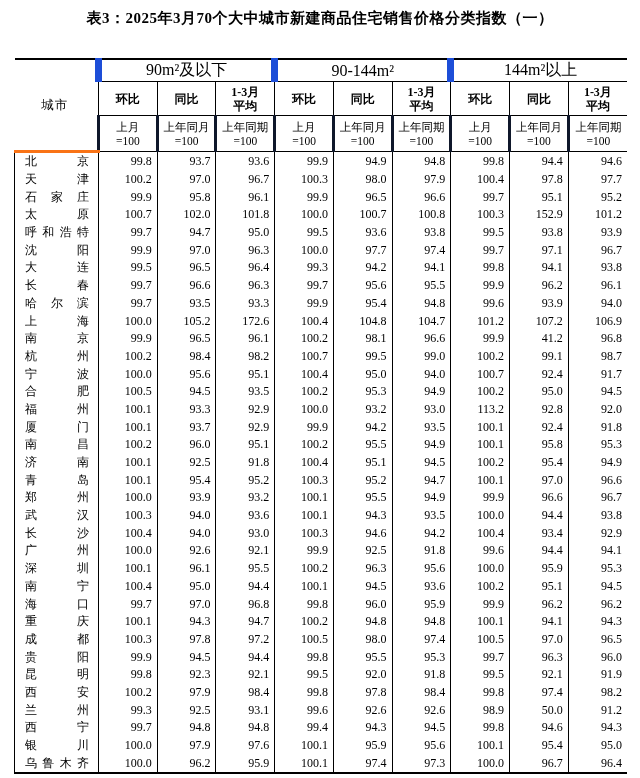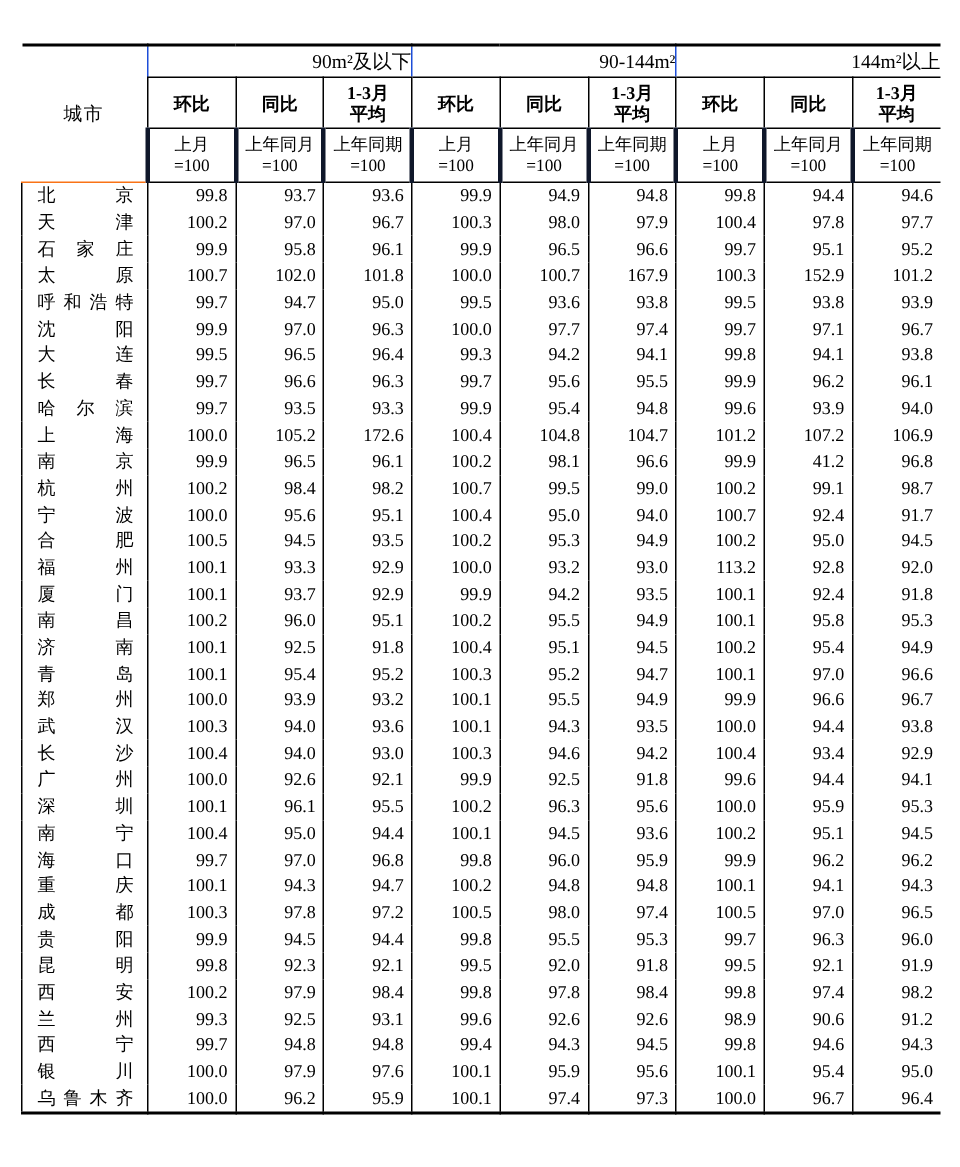--- a/index.html
+++ b/index.html
@@ -37,30 +37,29 @@
   }
   col.c-city { width: 84px; }
   th, td {
     padding: 0;
     font-weight: normal;
     vertical-align: middle;
   }
   
   thead th { white-space: pre-line; text-align: center; }
   th.city-head {
-    border-bottom: 1px solid #f97316;
+    border-bottom: 3px solid #f97316;
     font-size: 12.5px;
     letter-spacing: 1px;
   }
   th.grp {
     height: 20px;
-    border-left: 1px solid #1d4ed8;
+    border-left: 7px solid #1d4ed8;
     border-bottom: 1px solid #000;
-    font-size: 13px;
-    text-align: right;
+    font-size: 16px;
   }
   th.metric {
     height: 33px;
     border-left: 1px solid #000;
     border-bottom: 1px solid #000;
     font-size: 12px;
     line-height: 14px;
     font-weight: bold;
   }
   th.base {
@@ -85,20 +84,21 @@
     text-align: right;
     padding-right: 5px;
     font-size: 12px;
   }
 </style>
 </head>
 <body>
 
 <div class="page">
 
+  <div class="title">表3：2025年3月70个大中城市新建商品住宅销售价格分类指数（一）</div>
 
   <table class="tbl">
     <colgroup>
       <col class="c-city">
       <col>
         <col>
         <col>
         <col>
         <col>
         <col>
@@ -185,21 +185,21 @@
           <td class="val">95.1</td>
           <td class="val">95.2</td>
         </tr>
         <tr>
           <td class="city">太原</td>
           <td class="val">100.7</td>
           <td class="val">102.0</td>
           <td class="val">101.8</td>
           <td class="val">100.0</td>
           <td class="val">100.7</td>
-          <td class="val">167.9</td>
+          <td class="val">100.8</td>
           <td class="val">100.3</td>
           <td class="val">152.9</td>
           <td class="val">101.2</td>
         </tr>
         <tr>
           <td class="city">呼和浩特</td>
           <td class="val">99.7</td>
           <td class="val">94.7</td>
           <td class="val">95.0</td>
           <td class="val">99.5</td>
@@ -523,21 +523,21 @@
         </tr>
         <tr>
           <td class="city">兰州</td>
           <td class="val">99.3</td>
           <td class="val">92.5</td>
           <td class="val">93.1</td>
           <td class="val">99.6</td>
           <td class="val">92.6</td>
           <td class="val">92.6</td>
           <td class="val">98.9</td>
-          <td class="val">90.6</td>
+          <td class="val">50.0</td>
           <td class="val">91.2</td>
         </tr>
         <tr>
           <td class="city">西宁</td>
           <td class="val">99.7</td>
           <td class="val">94.8</td>
           <td class="val">94.8</td>
           <td class="val">99.4</td>
           <td class="val">94.3</td>
           <td class="val">94.5</td>

